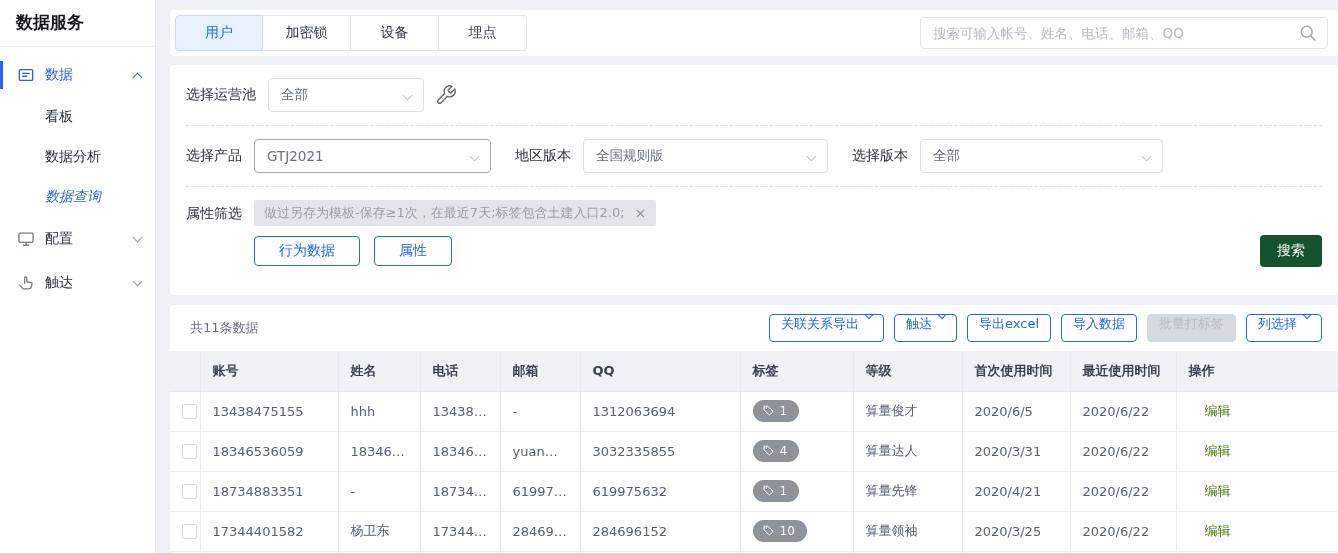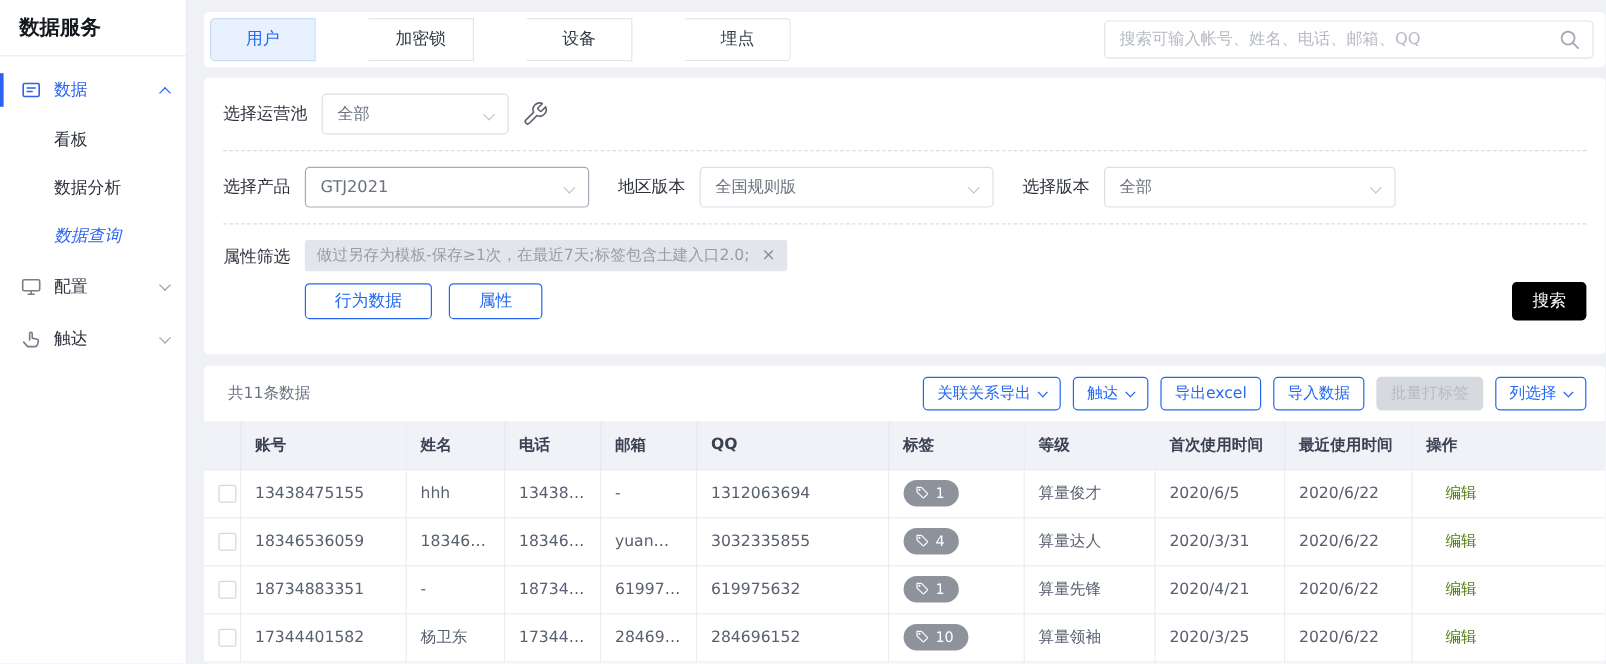--- a/index.html
+++ b/index.html
@@ -20,21 +20,21 @@
   .chev { margin-left:auto; width:7px; height:7px; border-right:1.5px solid #9aa0ab; border-bottom:1.5px solid #9aa0ab; transform:rotate(45deg); margin-top:-3px; }
   .chev.up { transform:rotate(225deg); margin-top:4px; border-color:#2b62f1; }
   .menu-sub { height:40px; display:flex; align-items:center; padding-left:45px; font-size:14px; color:#2b303b; cursor:pointer; }
   .menu-sub.active { color:#2b62f1;font-style:italic; }
 
   
   .main { flex:1; padding:10px 0 0 14px; display:flex; flex-direction:column; min-width:0; }
   .card { background:#fff; border-radius:4px; }
 
   .header-card { height:46px; display:flex; align-items:center; justify-content:space-between; padding:0 10px 0 5px; flex-shrink:0; }
-  .tab-group { display:flex;gap:44px; }
+  .tab-group { display:flex; }
   .tab { width:88px; height:36px; display:flex; align-items:center; justify-content:center; font-size:14px; color:#333a46; background:#fff; border:1px solid #e3e5eb; border-left:none; cursor:pointer; }
   .tab:first-child { border-left:1px solid #e3e5eb; border-radius:4px 0 0 4px; }
   .tab:last-child { border-radius:0 4px 4px 0; }
   .tab.active { background:#e8f1fe; color:#2468f2; border-color:#cadbfa; }
   .search-box { position:relative; width:408px; }
   .search-box input { width:100%; height:32px; border:1px solid #e2e4ea; border-radius:4px; padding:0 36px 0 12px; font-size:13.5px; color:#333; outline:none; font-family:inherit; background:#fff; }
   .search-box input::placeholder { color:#b6bac3; }
   .search-box .s-icon { position:absolute; right:10px; top:6px; width:20px; height:20px; color:#a3a8b3; }
 
   .filter-card { margin-top:9px; padding:13px 16px 28px; flex-shrink:0; }
@@ -46,27 +46,27 @@
   .sel-chev { position:absolute; right:12px; top:13px; width:7px; height:7px; border-right:1.5px solid #c0c4cc; border-bottom:1.5px solid #c0c4cc; transform:rotate(45deg); }
   .wrench { width:22px; height:22px; color:#5f6570; margin-left:11px; cursor:pointer; }
   .divider { border-top:1px dashed #dcdde3; margin:13px 0; }
 
   .attr-row { display:flex; align-items:flex-start; }
   .attr-content { flex:1; }
   .attr-tag { display:inline-flex; align-items:center; height:26px; background:#e3e5ea; border-radius:2px; padding:0 10px; font-size:13px; color:#989da8; }
   .attr-tag .close { margin-left:10px; color:#8a8f9a; font-size:14px; cursor:pointer; line-height:1; }
   .btn-row { display:flex; align-items:center; margin-top:9px; }
   .btn-outline { height:30px; border:1px solid #2468f2; color:#2468f2; background:#fff; border-radius:4px; font-size:14px; padding:0 24px; margin-right:14px; cursor:pointer; font-family:inherit; }
-  .btn-primary { margin-left:auto; height:32px; min-width:62px; background:#000000; color:#fff; border:none; border-radius:4px; font-size:14px; cursor:pointer; font-family:inherit; padding:0 16px; }
+  .btn-primary { margin-left:auto; height:32px; min-width:62px; background:#14532d; color:#fff; border:none; border-radius:4px; font-size:14px; cursor:pointer; font-family:inherit; padding:0 16px; }
 
   .table-card { margin-top:10px; flex:1; display:flex; flex-direction:column; overflow:hidden; }
   .table-toolbar { display:flex; align-items:center; padding:9px 16px 9px 20px; flex-shrink:0; }
   .count { font-size:13px; color:#6b7280; }
   .tool-buttons { margin-left:auto; display:flex; gap:10px; }
-  .tool-btn { height:28px; display:inline-flex; align-items:center; gap:7px; border:1px solid #2468f2; color:#2468f2; background:#fff; border-radius:4px; font-size:13px; padding:0 11px; cursor:pointer; font-family:inherit; white-space:nowrap; }
+  .tool-btn { height:28px; display:inline-flex; gap:7px; border:1px solid #2468f2; color:#2468f2; background:#fff; border-radius:4px; font-size:13px; padding:0 11px; cursor:pointer; font-family:inherit; white-space:nowrap; }
   .tool-btn .chev-sm { width:6px; height:6px; border-right:1.4px solid #2468f2; border-bottom:1.4px solid #2468f2; transform:rotate(45deg); margin-top:-3px; }
   .tool-btn.disabled { background:#d6d9de; border-color:#d6d9de; color:#b6bbc4; cursor:default; }
 
   table { border-collapse:collapse; table-layout:fixed; width:1168px; font-size:13px; }
   thead th { background:#f1f2f8; height:40px; text-align:left; padding:0 12px; color:#3a4150; font-weight:bold; border-right:1px solid #e8eaf1; border-bottom:1px solid #e8eaf1; white-space:nowrap; overflow:hidden; }
   thead th:last-child { border-right:none; }
   tbody td { height:40px; padding:0 12px; color:#596070; border-bottom:1px solid #ebedf3; border-right:1px solid #ebedf3; background:#fff; white-space:nowrap; overflow:hidden; text-overflow:ellipsis; }
   tbody td:last-child { border-right:none; }
   .checkbox { width:15px; height:15px; border:1px solid #d4d7de; border-radius:2px; background:#fff; cursor:pointer; }
   .tag-pill { display:inline-flex; align-items:center; gap:6px; height:22px; padding:0 12px 0 9px; background:#8e929b; border-radius:11px; color:#fff; font-size:12px; }

